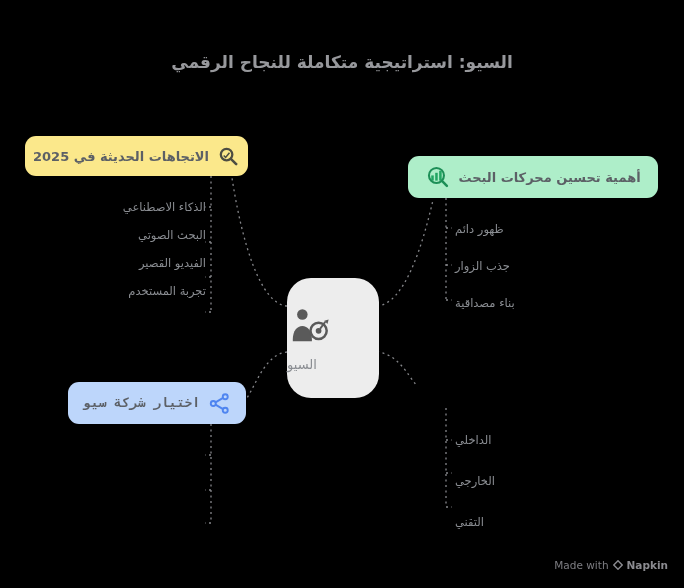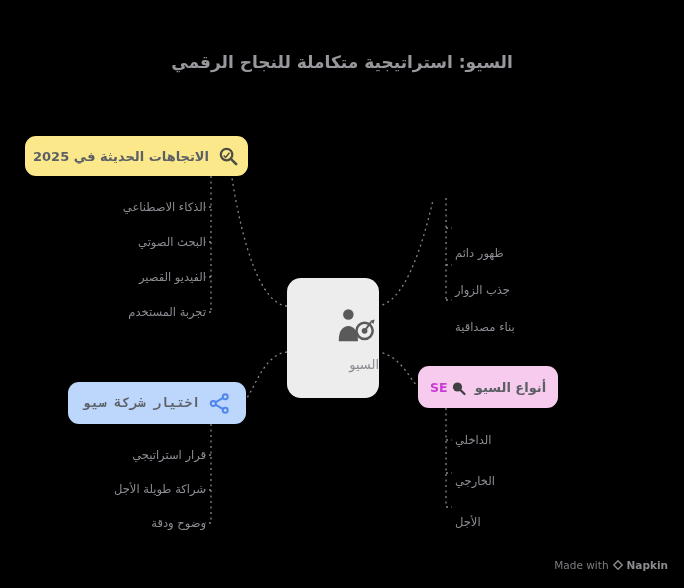--- a/index.html
+++ b/index.html
@@ -10,43 +10,43 @@
   }
   .title {
     position:absolute; top:52px; left:0; right:0; text-align:center;
     font-size:17px; font-weight:bold; color:#97989c;
   }
   .connectors { position:absolute; left:0; top:0; pointer-events:none; }
   .connectors path { fill:none; stroke:#85868a; stroke-width:1.3; stroke-dasharray:2 3.5; }
 
   .center-node {
     position:absolute; left:287px; top:278px; width:92px; height:120px;
-    background:#ededed; border-radius:14px; display:flex; flex-direction:column;
-    align-items:flex-end; justify-content:center; gap:10px;
+    background:#ededed; border-radius:24px; display:flex; flex-direction:column;
+    align-items:flex-start; justify-content:center; gap:10px;
   }
   .center-label { color:#8a8d92; font-size:13px; }
 
   .pill {
     position:absolute; display:flex; align-items:center; justify-content:center;
     gap:8px; border-radius:11px; font-weight:bold; font-size:13px; color:#5c6066;
     padding:0 6px;
   }
   .pill-yellow { left:25px;  top:136px; width:223px; height:40px; background:#fbe88b; }
   .pill-green  { left:408px; top:156px; width:250px; height:42px; background:#aeeec9; }
   .pill-blue   { left:68px;  top:382px; width:178px; height:42px; background:#bdd6fb;font-family:Liberation Mono, monospace; }
   .pill-pink   { left:418px; top:366px; width:140px; height:42px; background:#f6cbee; }
   .pill .label { white-space:nowrap; }
 
   .items {
     position:absolute; display:flex; flex-direction:column;
     color:#8b8e93; font-size:11.5px; line-height:16px;
   }
   .items li { list-style:none; white-space:nowrap; }
-  .items-trends     { right:478px; top:199px; gap:19px; align-items:flex-end;  text-align:right; }
-  .items-importance { left:455px;  top:221px; gap:21px; align-items:flex-start; text-align:left;margin-top:24px; }
+  .items-trends     { right:478px; top:199px; gap:12px; align-items:flex-end;  text-align:right; }
+  .items-importance { left:455px;  top:221px; gap:21px; align-items:flex-start; text-align:left; }
   .items-company    { right:478px; top:447px; gap:18px; align-items:flex-end;  text-align:right; }
   .items-types      { left:455px;  top:432px; gap:25px; align-items:flex-start; text-align:left; }
 
   .watermark {
     position:absolute; right:16px; bottom:17px; display:flex; align-items:center;
     gap:4px; color:#7d7d82; font-size:10.5px;margin-left:18px;
   }
   .watermark .brand { font-weight:bold; color:#8b8b90; }
   .icon { display:inline-flex; align-items:center; justify-content:center; }
 </style>
@@ -92,58 +92,55 @@
       </svg>
     </span>
   </div>
   <ul class="items items-trends">
     <li dir="rtl">الذكاء الاصطناعي</li>
     <li dir="rtl">البحث الصوتي</li>
     <li dir="rtl">الفيديو القصير</li>
     <li dir="rtl">تجربة المستخدم</li>
   </ul>
 
+  <div class="pill pill-green">
+    <span class="icon">
+      <svg width="25" height="25" viewBox="0 0 24 24">
+        <rect x="6" y="10" width="2.4" height="5" fill="#21a562"></rect>
+        <rect x="9.8" y="7.5" width="2.4" height="7.5" fill="#21a562"></rect>
+        <rect x="13.6" y="5.5" width="2.4" height="9.5" fill="#21a562"></rect>
+        <circle cx="11" cy="10" r="7.2" fill="none" stroke="#1d8f57" stroke-width="2"></circle>
+        <line x1="16.3" y1="15.3" x2="21" y2="20" stroke="#1d8f57" stroke-width="2.4" stroke-linecap="round"></line>
+      </svg>
+    </span>
+    <span class="label" dir="rtl">أهمية تحسين محركات البحث</span>
+  </div>
   <ul class="items items-importance">
     <li dir="rtl">ظهور دائم</li>
     <li dir="rtl">جذب الزوار</li>
     <li dir="rtl">بناء مصداقية</li>
   </ul>
 
   <div class="pill pill-blue">
     <span class="label" dir="rtl">اختيار شركة سيو</span>
     <span class="icon">
       <svg width="23" height="23" viewBox="0 0 24 24" fill="none" stroke="#4f85f0" stroke-width="2">
         <circle cx="5.5" cy="12" r="2.6"></circle>
         <circle cx="18" cy="5" r="2.6"></circle>
         <circle cx="18" cy="19" r="2.6"></circle>
         <line x1="7.8" y1="10.8" x2="15.7" y2="6.2"></line>
         <line x1="7.8" y1="13.2" x2="15.7" y2="17.8"></line>
       </svg>
     </span>
   </div>
-  <ul class="items items-company">
-    <li dir="rtl">قرار استراتيجي</li>
-    <li dir="rtl">شراكة طويلة الأجل</li>
-    <li dir="rtl">وضوح ودقة</li>
-  </ul>
 
-  <div class="pill pill-pink">
-    <span class="icon">
-      <svg width="37" height="17" viewBox="0 0 37 17">
-        <text x="0" y="13" font-family="DejaVu Sans, sans-serif" font-size="12.5" font-weight="bold" fill="#c93bd4">SE</text>
-        <circle cx="27.5" cy="8" r="4.6" fill="#3f3f3f"></circle>
-        <line x1="31" y1="11.5" x2="34.5" y2="15" stroke="#3f3f3f" stroke-width="2.2" stroke-linecap="round"></line>
-      </svg>
-    </span>
-    <span class="label" dir="rtl">أنواع السيو</span>
-  </div>
   <ul class="items items-types">
     <li dir="rtl">الداخلي</li>
     <li dir="rtl">الخارجي</li>
-    <li dir="rtl">الأجل</li>
+    <li dir="rtl">التقني</li>
   </ul>
 
   <div class="watermark">
     <span>Made with</span>
     <span class="icon">
       <svg width="10" height="10" viewBox="0 0 10 10">
         <rect x="2" y="2" width="6" height="6" fill="none" stroke="#8b8b90" stroke-width="1.4" transform="rotate(45 5 5)"></rect>
       </svg>
     </span>
     <span class="brand">Napkin</span>

